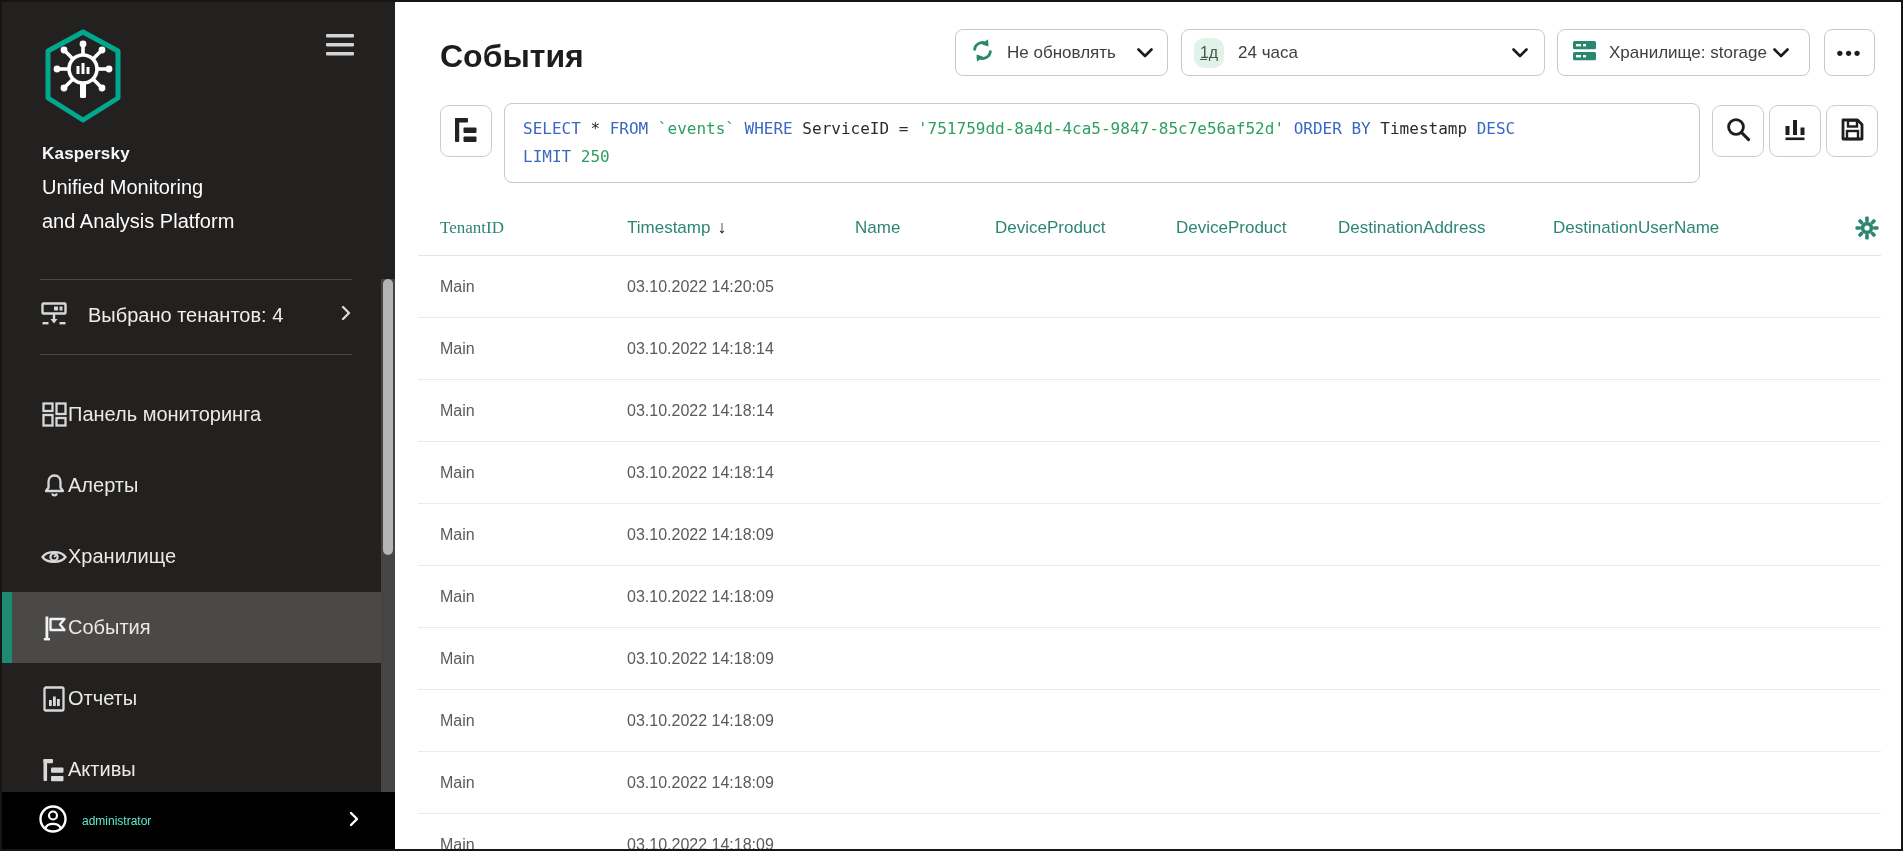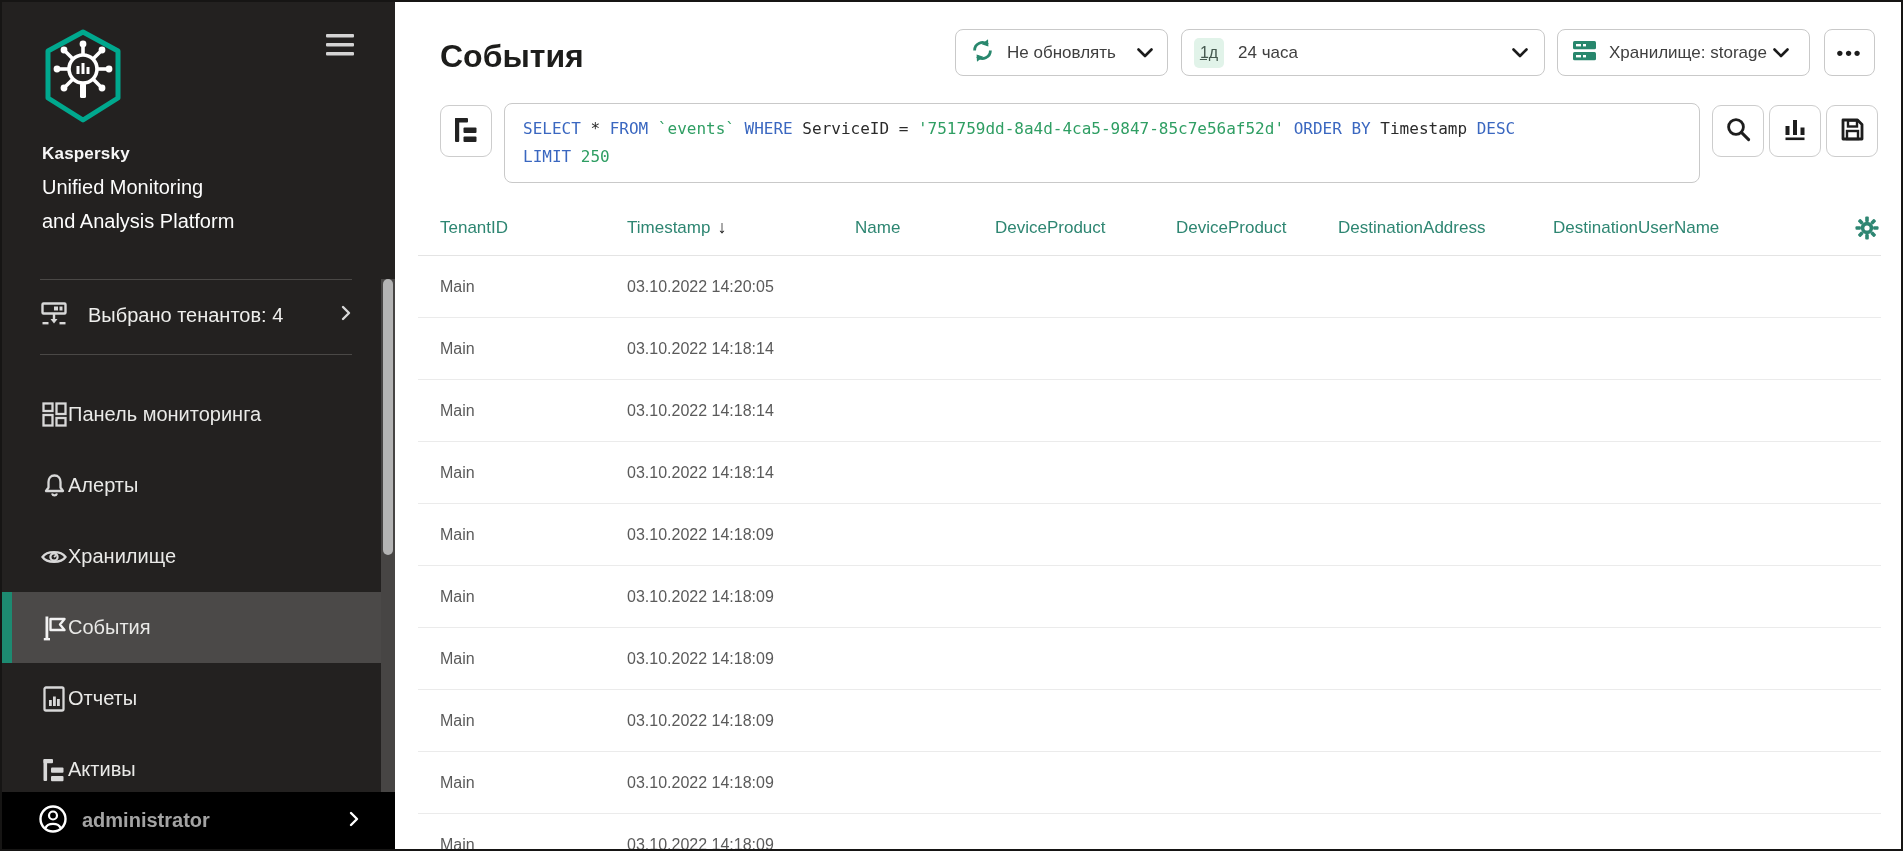--- a/index.html
+++ b/index.html
@@ -26,38 +26,38 @@
 
   .side-menu{position:absolute;left:0;top:377px;width:383px;}
   .side-item{position:relative;height:71px;display:flex;align-items:center;cursor:pointer;}
   .side-item .s-icon{margin-left:38px;width:28px;display:flex;justify-content:center;}
   .side-item .s-label{font-size:20px;color:#e9e9e7;}
   .side-item.active{background:#4b4948;}
   .side-item.active::before{content:"";position:absolute;left:0;top:0;bottom:0;width:10px;background:#1d8a71;}
 
   .admin-bar{position:absolute;left:2px;bottom:2px;width:393px;height:57px;background:#000;display:flex;align-items:center;z-index:3;cursor:pointer;}
   .admin-bar .s-icon{margin-left:36px;}
-  .admin-bar .s-label{margin-left:14px;font-size:20px;color:#a3a3a3;font-weight:bold;}
+  .admin-bar .s-label{margin-left:14px;font-size:12px;color:#5eead4;}
   .admin-bar .chev-right{margin-left:auto;margin-right:36px;}
 
   .side-scroll-track{position:absolute;left:381px;top:279px;width:14px;height:513px;background:#474544;z-index:2;}
   .side-scroll-thumb{position:absolute;left:2px;top:0;width:10px;height:276px;background:#b4b4b4;border-radius:5px;}
 
   
   .main-bg{position:absolute;left:395px;top:2px;right:2px;bottom:2px;background:#fff;}
   .page-title{position:absolute;left:440px;top:38px;font-size:32px;font-weight:700;color:#1d1d1b;}
 
   .ctrl{position:absolute;top:29px;height:47px;border:1px solid #c9c9c9;border-radius:8px;background:#fff;
         display:flex;align-items:center;box-sizing:border-box;cursor:pointer;font-size:17px;color:#3f3f3f;}
   .ctrl-refresh{left:955px;width:213px;}
   .ctrl-refresh .r-icon{margin-left:14px;}
   .ctrl-refresh .lbl{margin-left:12px;}
   .ctrl-refresh .chev-down{margin-left:auto;margin-right:14px;}
   .ctrl-period{left:1181px;width:364px;}
-  .badge{margin-left:12px;min-width:30px;height:30px;border-radius:5px;background:#e1f3e9;color:#44584e;
+  .badge{margin-left:12px;min-width:30px;height:30px;border-radius:10px;background:#e1f3e9;color:#44584e;
          display:flex;align-items:center;justify-content:center;font-size:16px;padding:4px 4px;box-sizing:border-box;text-decoration:underline;}
   .ctrl-period .lbl{margin-left:14px;}
   .ctrl-period .chev-down{margin-left:auto;margin-right:16px;}
   .ctrl-storage{left:1557px;width:253px;}
   .ctrl-storage .st-icon{margin-left:13px;}
   .ctrl-storage .lbl{margin-left:11px;}
   .ctrl-storage .chev-down{margin-left:6px;}
   .ctrl-more{left:1824px;width:51px;justify-content:center;font-size:19px;font-weight:700;letter-spacing:2px;color:#1d1d1d;}
 
   .sq-btn{position:absolute;top:105px;width:52px;height:52px;border:1px solid #cdcdcd;border-radius:9px;
@@ -344,21 +344,21 @@
       <path d="M4 4 H18.5 L23 8.5 V23 H4 Z" fill="none" stroke="#1d1d1d" stroke-width="2.8" stroke-linejoin="round"></path>
       <rect x="9" y="4.5" width="9" height="6" fill="none" stroke="#1d1d1d" stroke-width="2.4"></rect>
       <rect x="8" y="15" width="11" height="8" fill="none" stroke="#1d1d1d" stroke-width="2.4"></rect>
     </svg>
   </span>
 </div>
 
 <div class="table-wrap">
   <div class="thead">
     <div class="hcells" style="display:flex;align-items:center;flex:0 0 auto;">
-        <div class="hcell first" style="width: 209px;">
+        <div class="hcell first" style="width: 209px; font-family: Liberation Serif, serif;">
           <span>TenantID</span>
         </div>
         <div class="hcell" style="width: 228px;">
           <span>Timestamp</span>
           <span class="sort-arrow">↓</span>
         </div>
         <div class="hcell" style="width: 140px;">
           <span>Name</span>
         </div>
         <div class="hcell" style="width: 181px;">

